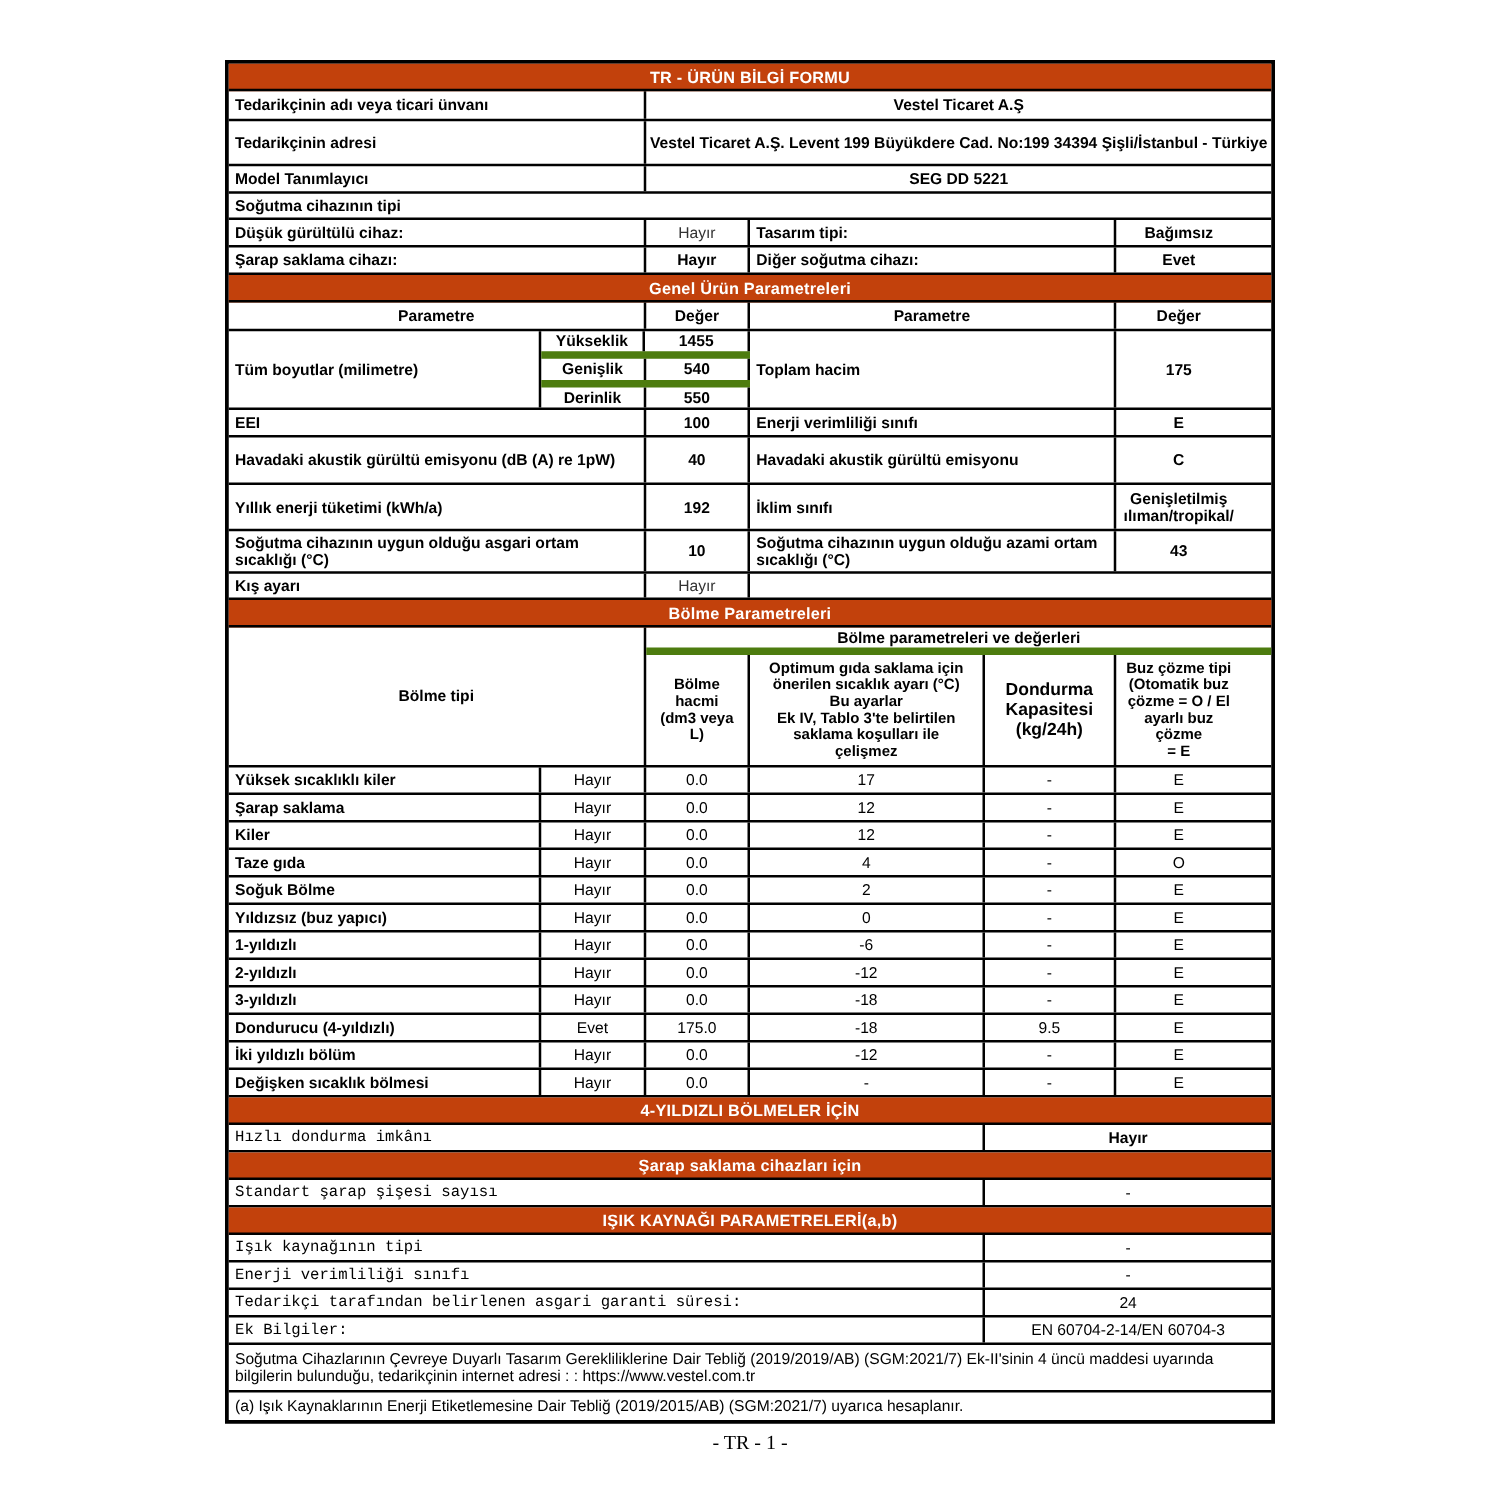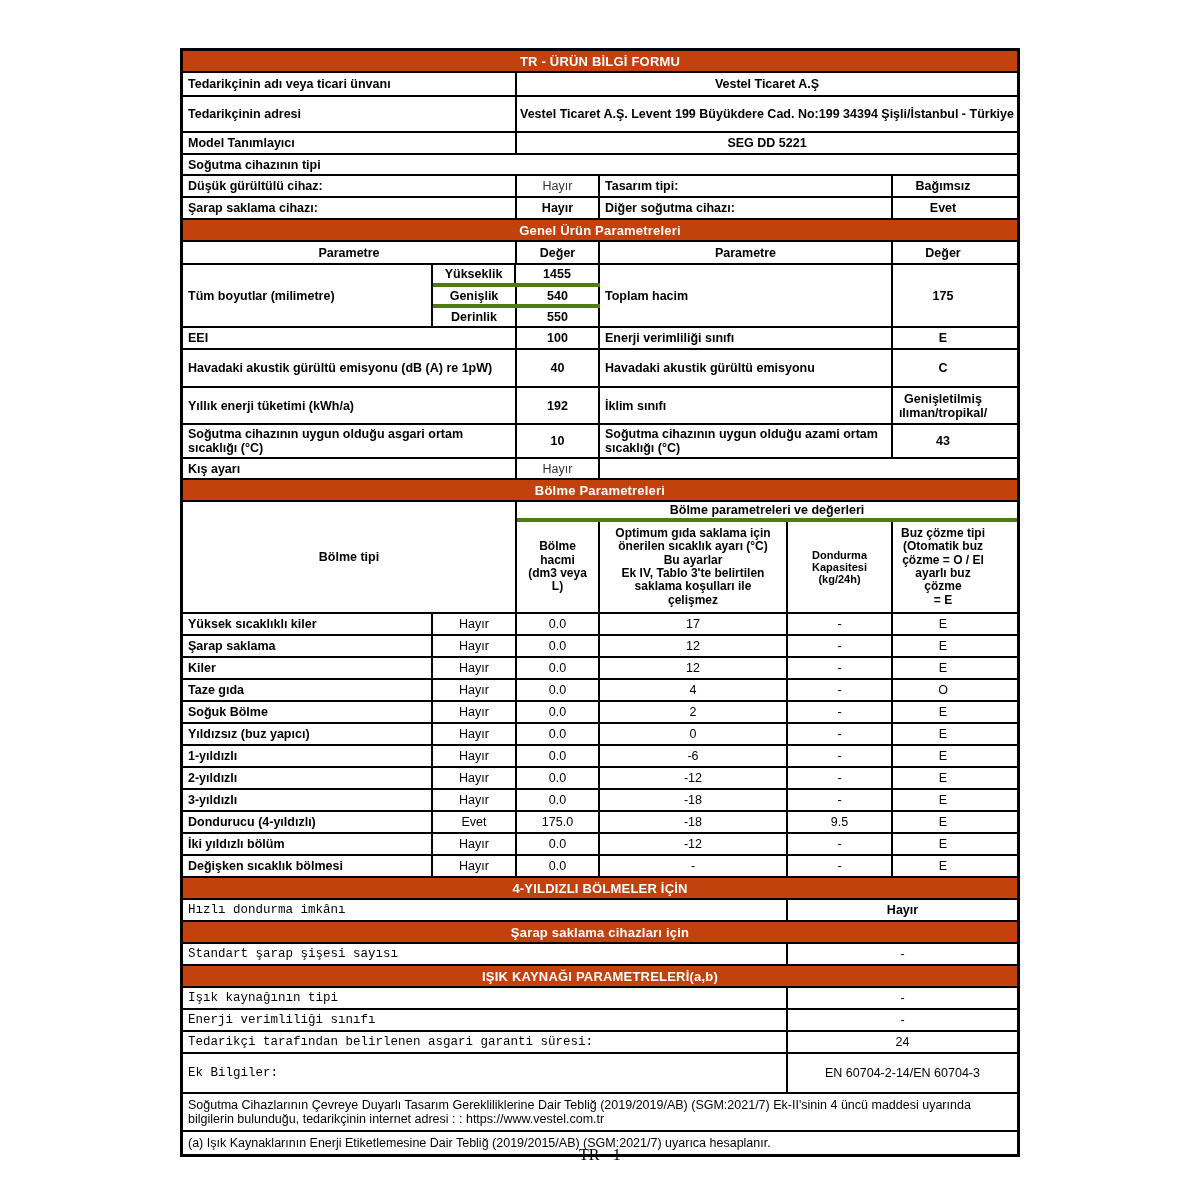--- a/index.html
+++ b/index.html
@@ -18,21 +18,21 @@
   .cell.last{border-right:none;}
   .c1{width:250px;} .c2{width:84px;} .c3{width:83px;}
   .c4{width:188px;} .c5{width:105px;} .c6{width:100px;}
   .s12{width:334px;} .s45{width:293px;} .s36{width:500px;}
   .s14{width:605px;font-family:Liberation Mono, monospace;} .s56{width:229px;} .full{width:834px;}
   .b{font-weight:bold;}
   .reg{font-weight:normal;}
   .center{justify-content:center;text-align:center;padding:1px 2px;}
   .pre{white-space:pre-line;}
   .subcol{display:flex;flex-direction:column;box-sizing:border-box;}
-  .subrow{display:flex;border-bottom:4px solid #4d7c0f;box-sizing:border-box;flex:1;}
+  .subrow{display:flex;border-bottom:6px solid #4d7c0f;box-sizing:border-box;flex:1;}
   .subrow:last-child{border-bottom:none;}
   .subrow .cell{height:100%;}
   .grow{flex:1;}
   .notes{font-weight:normal;}
   .footer{position:absolute;left:0;width:1200px;top:1146px;text-align:center;
           font-family:"Liberation Serif",serif;font-size:16px;color:#000;}
 </style>
 </head>
 <body>
 
@@ -156,21 +156,21 @@
           <div class="cell c3 b center pre" style="font-size:12px">Bölme
 hacmi
 (dm3 veya
 L)</div>
           <div class="cell c4 b center pre" style="font-size:12px">Optimum gıda saklama için
 önerilen sıcaklık ayarı (°C)
 Bu ayarlar
 Ek IV, Tablo 3'te belirtilen
 saklama koşulları ile
 çelişmez</div>
-          <div class="cell c5 b center pre" style="font-size:11px">Dondurma
+          <div class="cell c5 b center pre" style="font-size:14px">Dondurma
 Kapasitesi
 (kg/24h)</div>
           <div class="cell c6 b center pre last" style="font-size:12px">Buz çözme tipi
 (Otomatik buz
 çözme = O / El
 ayarlı buz çözme
 = E</div>
         </div>
       </div>
     </div>
@@ -296,21 +296,21 @@
       <div class="cell s56 reg center last">-</div>
     </div>
     <div class="row" style="height:22px">
       <div class="cell s14 reg">Enerji verimliliği sınıfı</div>
       <div class="cell s56 reg center last">-</div>
     </div>
     <div class="row" style="height:22px">
       <div class="cell s14 reg">Tedarikçi tarafından belirlenen asgari garanti süresi:</div>
       <div class="cell s56 reg center last">24</div>
     </div>
-    <div class="row" style="height:40px">
+    <div class="row" style="height:22px">
       <div class="cell s14 reg">Ek Bilgiler:</div>
       <div class="cell s56 reg center last">EN 60704-2-14/EN 60704-3</div>
     </div>
 
     <div class="row" style="height:38px">
       <div class="cell full reg last notes">Soğutma Cihazlarının Çevreye Duyarlı Tasarım Gerekliliklerine Dair Tebliğ (2019/2019/AB) (SGM:2021/7) Ek-II'sinin 4 üncü maddesi uyarında bilgilerin bulunduğu, tedarikçinin internet adresi :  : https://www.vestel.com.tr</div>
     </div>
     <div class="row" style="height:22px">
       <div class="cell full reg last notes">(a) Işık Kaynaklarının Enerji Etiketlemesine Dair Tebliğ (2019/2015/AB) (SGM:2021/7)  uyarıca hesaplanır.</div>
     </div>

